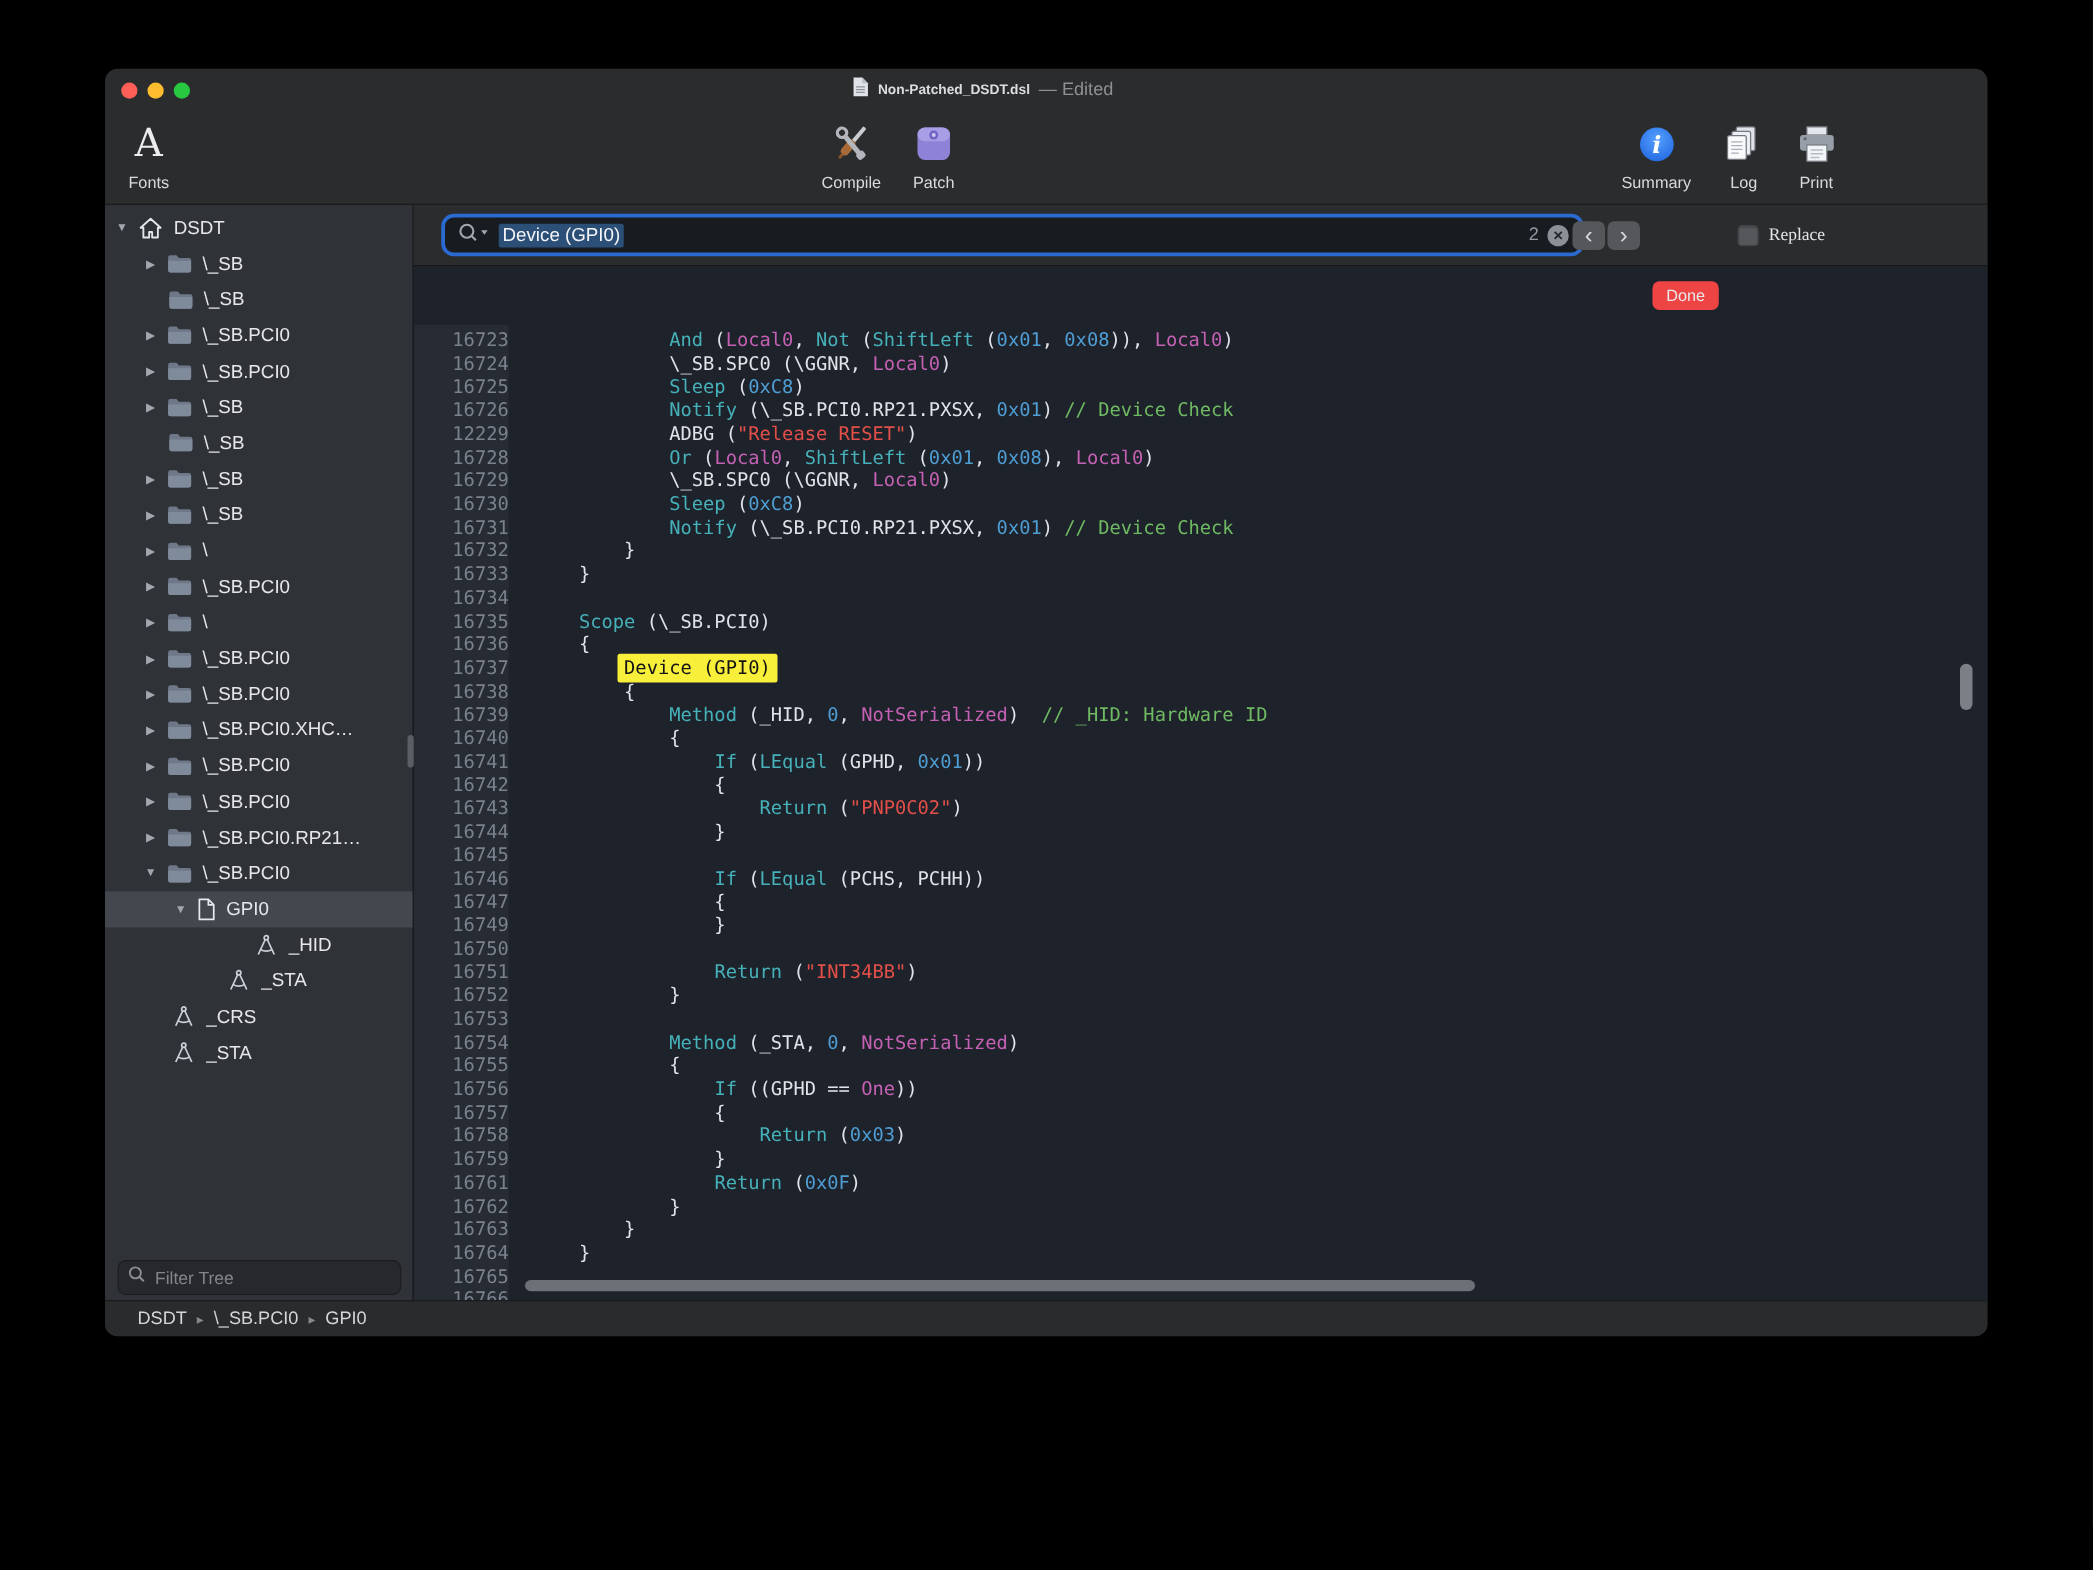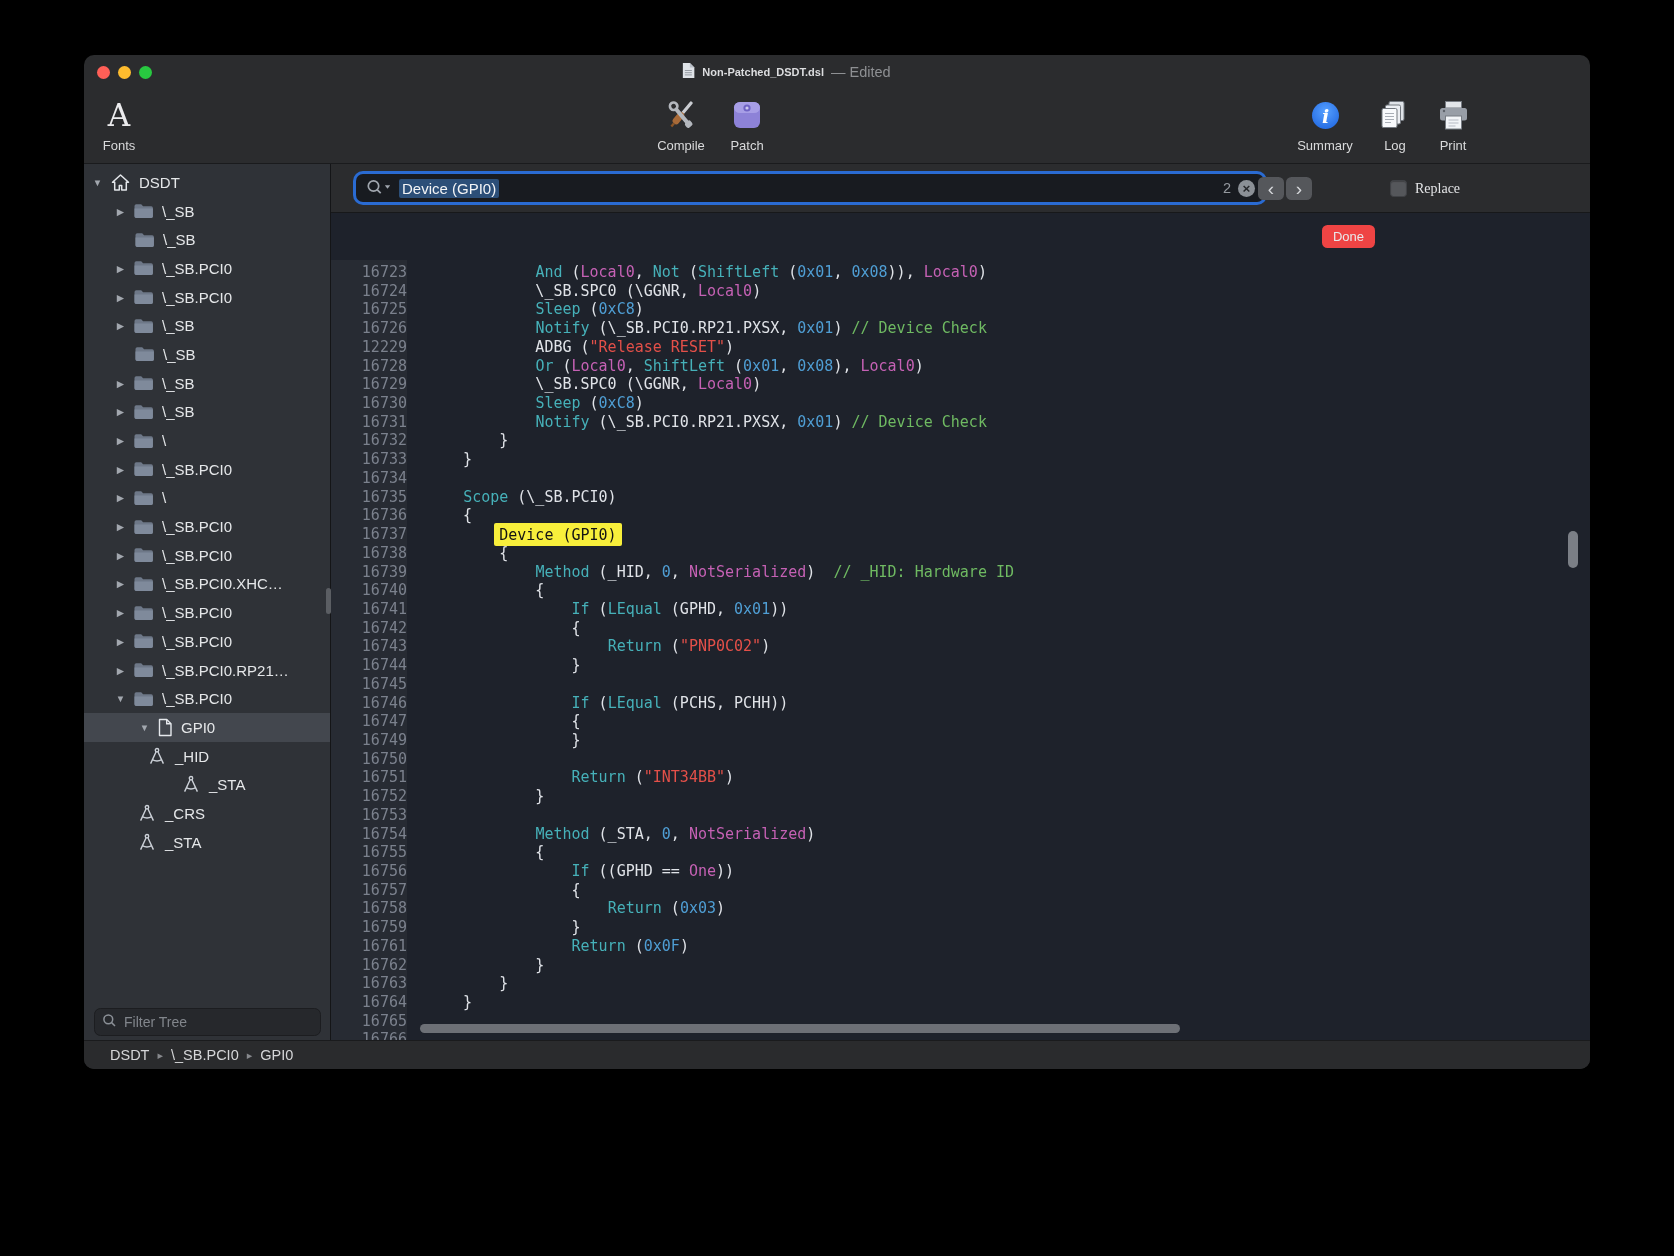--- a/index.html
+++ b/index.html
@@ -362,21 +362,21 @@
           <div class="trow sel" style="padding-left: 53px;">
             <span class="disc">▼</span>
             <span class="ticon">
               <svg width="16" height="19" viewBox="0 0 16 19">
                 <path d="M2.5 1.5h7.2L14 5.8v11.7H2.5Z" fill="none" stroke="#e6e9ed" stroke-width="1.4" stroke-linejoin="round"></path>
                 <path d="M9.7 1.5v4.3H14" fill="none" stroke="#e6e9ed" stroke-width="1.4"></path>
               </svg>
             </span>
             <span>GPI0</span>
           </div>
-          <div class="trow" style="padding-left: 63px; text-align: center;">
+          <div class="trow" style="padding-left: 119px; text-align: center;">
             <span class="ticon">
               <svg width="20" height="19" viewBox="0 0 20 19">
                 <g fill="none" stroke="#ccd1d8" stroke-width="1.4">
                   <circle cx="10" cy="3.2" r="1.7"></circle>
                   <path d="M9.1 4.8 3.6 16.6M10.9 4.8l5.5 11.8"></path>
                   <path d="M5.3 12.6a9.6 9.6 0 0 0 9.4 0"></path>
                 </g>
               </svg>
             </span>
             <span>_HID</span>

